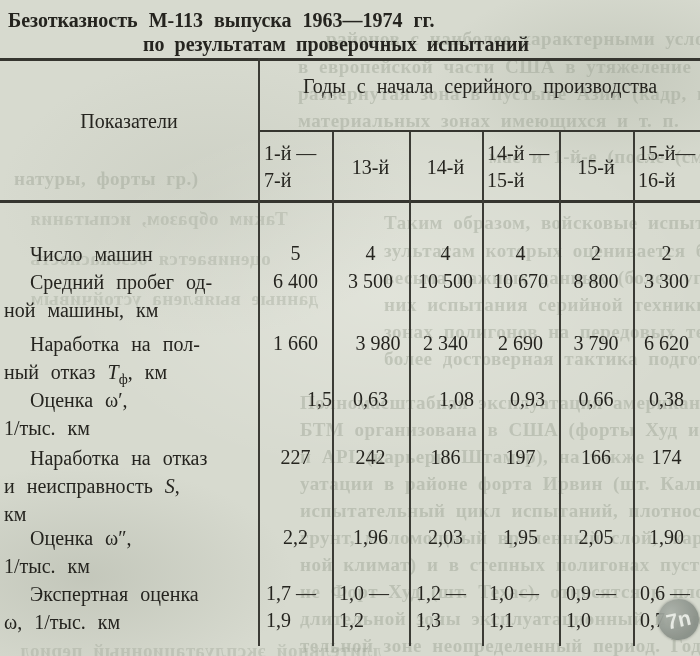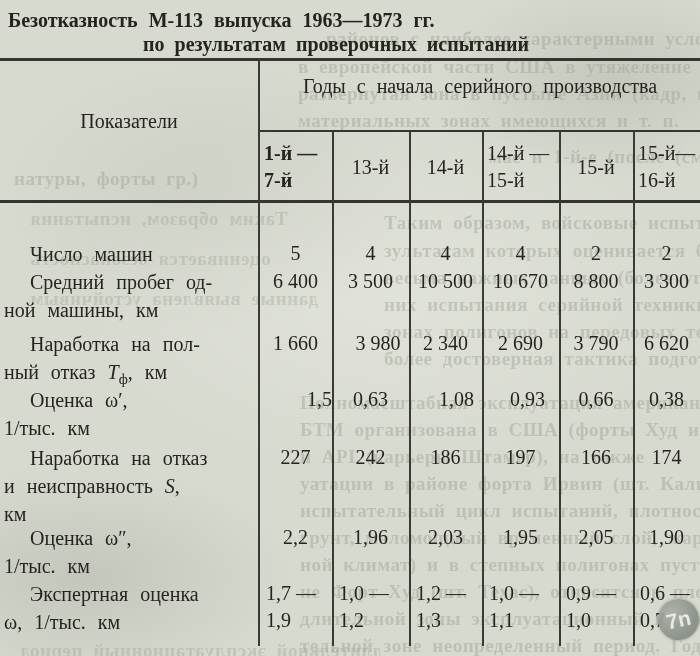--- a/index.html
+++ b/index.html
@@ -78,40 +78,40 @@
       <div class="bleed-line" style="left: 300px; top: 581px;">не Форт Худ (шт. Техас), относятся к плохой</div>
       <div class="bleed-line" style="left: 300px; top: 608px;">длительной зоны эксплуатационный период. Годич-</div>
       <div class="bleed-line" style="left: 300px; top: 635px;">тельной зоне неопределенный период. Годич—</div>
       <div class="bleed-line mirror" style="left: 30px; top: 208px;">Таким образом, испытания</div>
       <div class="bleed-line mirror" style="left: 30px; top: 248px;">оценивается безопасность</div>
       <div class="bleed-line mirror" style="left: 30px; top: 288px;">данные выявлена устойчивым</div>
       <div class="bleed-line mirror" style="left: 20px; top: 640px;">длительной эксплуатационный период</div>
     </div>
 
   <div class="ink title-line1">
-    <span class="title-main">Безотказность  М-113  выпуска  1963—1973 гг.</span>
+    <span class="title-main">Безотказность  М-113  выпуска  1963—1974 гг.</span>
   </div>
   <div class="ink title-line2">по результатам проверочных испытаний</div>
 
   <div class="hrule" style="left:0;top:58px;width:700px;height:3px;"></div>
   <div class="hrule" style="left:259px;top:130px;width:441px;height:2px;"></div>
   <div class="hrule" style="left:0;top:200px;width:700px;height:2.5px;"></div>
 
   <div class="vrule" style="left:258px;top:58px;height:588px;"></div>
   <div class="vrule" style="left:332px;top:132px;height:514px;"></div>
   <div class="vrule" style="left:409px;top:132px;height:514px;"></div>
   <div class="vrule" style="left:482px;top:132px;height:514px;"></div>
   <div class="vrule" style="left:559px;top:132px;height:514px;"></div>
   <div class="vrule" style="left:633px;top:132px;height:514px;"></div>
 
   <div class="ink group-header">Годы с начала серийного производства</div>
   <div class="ink row-header">Показатели</div>
 
   <div id="subhead-layer">
-      <div class="subhead left" style="left: 259px; width: 82px; font-weight: bold;">1-й —<br>7-й</div>
+      <div class="subhead left" style="left: 259px; width: 82px;">1-й —<br>7-й</div>
       <div class="subhead center" style="left: 332px; width: 77px;">13-й</div>
       <div class="subhead center" style="left: 409px; width: 73px;">14-й</div>
       <div class="subhead left" style="left: 482px; width: 77px;">14-й —<br>15-й</div>
       <div class="subhead center" style="left: 559px; width: 74px;">15-й</div>
       <div class="subhead left" style="left: 633px; width: 67px;">15-й—<br>16-й</div>
     </div>
   <div id="row-layer">
       <div>
         <div class="row-label" style="top: 240px;">Число машин</div>
         <div class="cell" style="left: 259px; width: 73px; top: 240px;">5</div>

